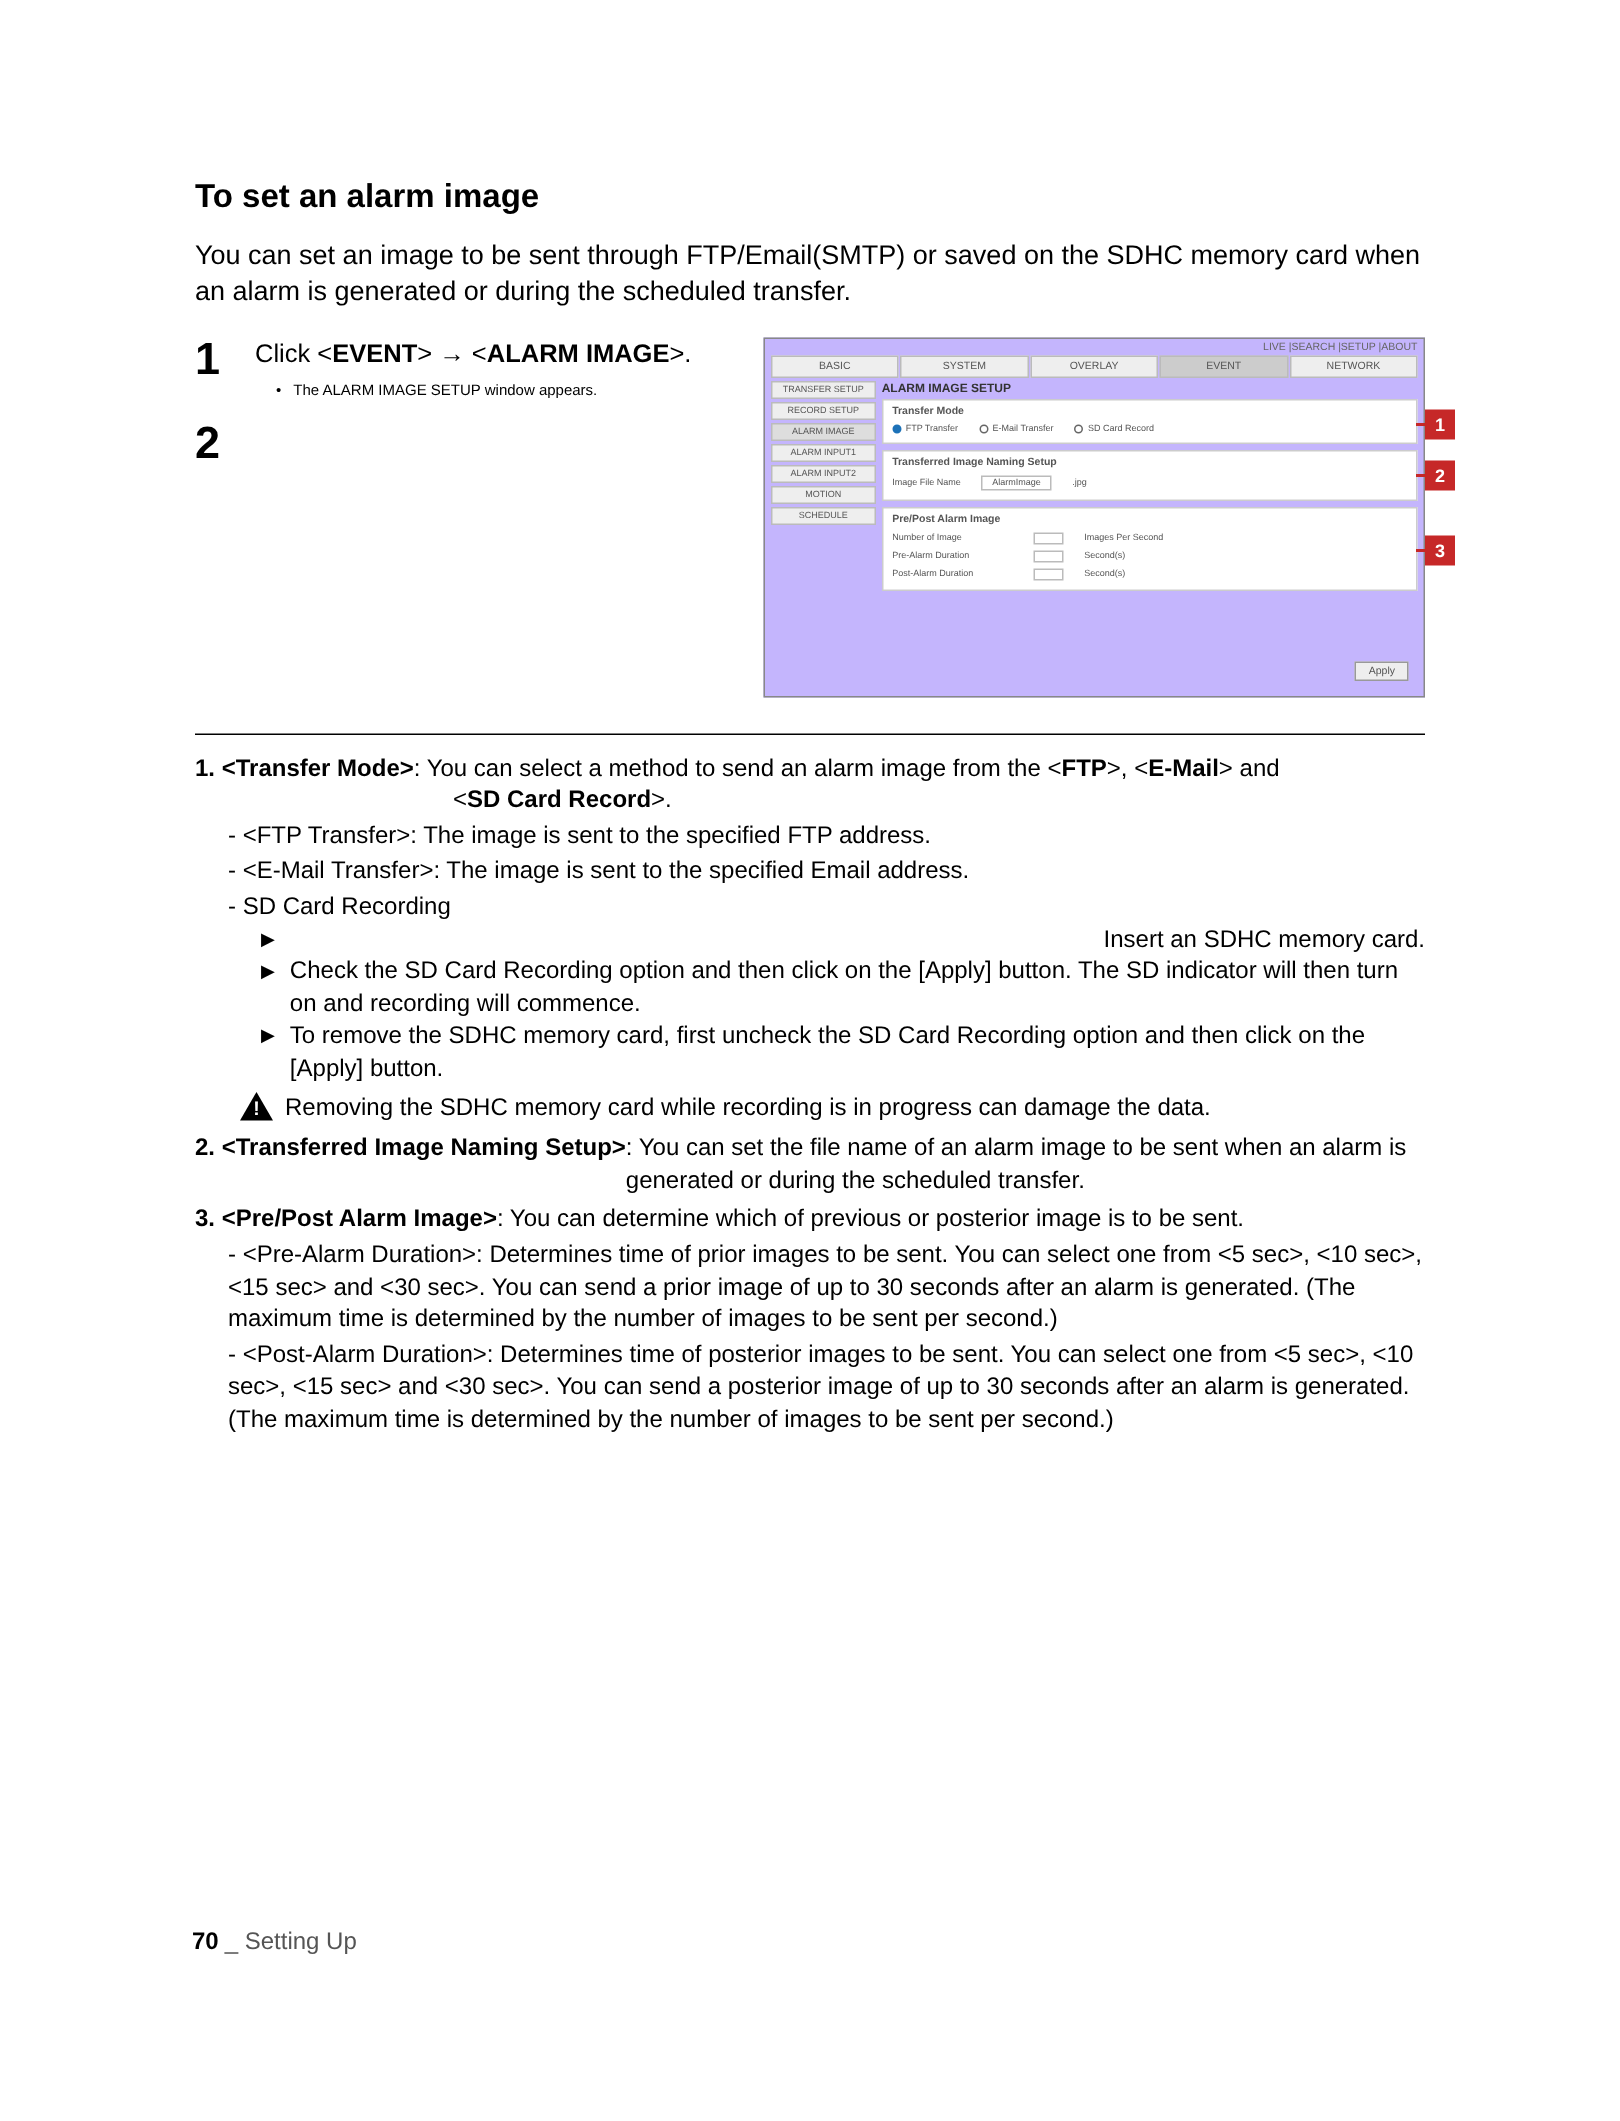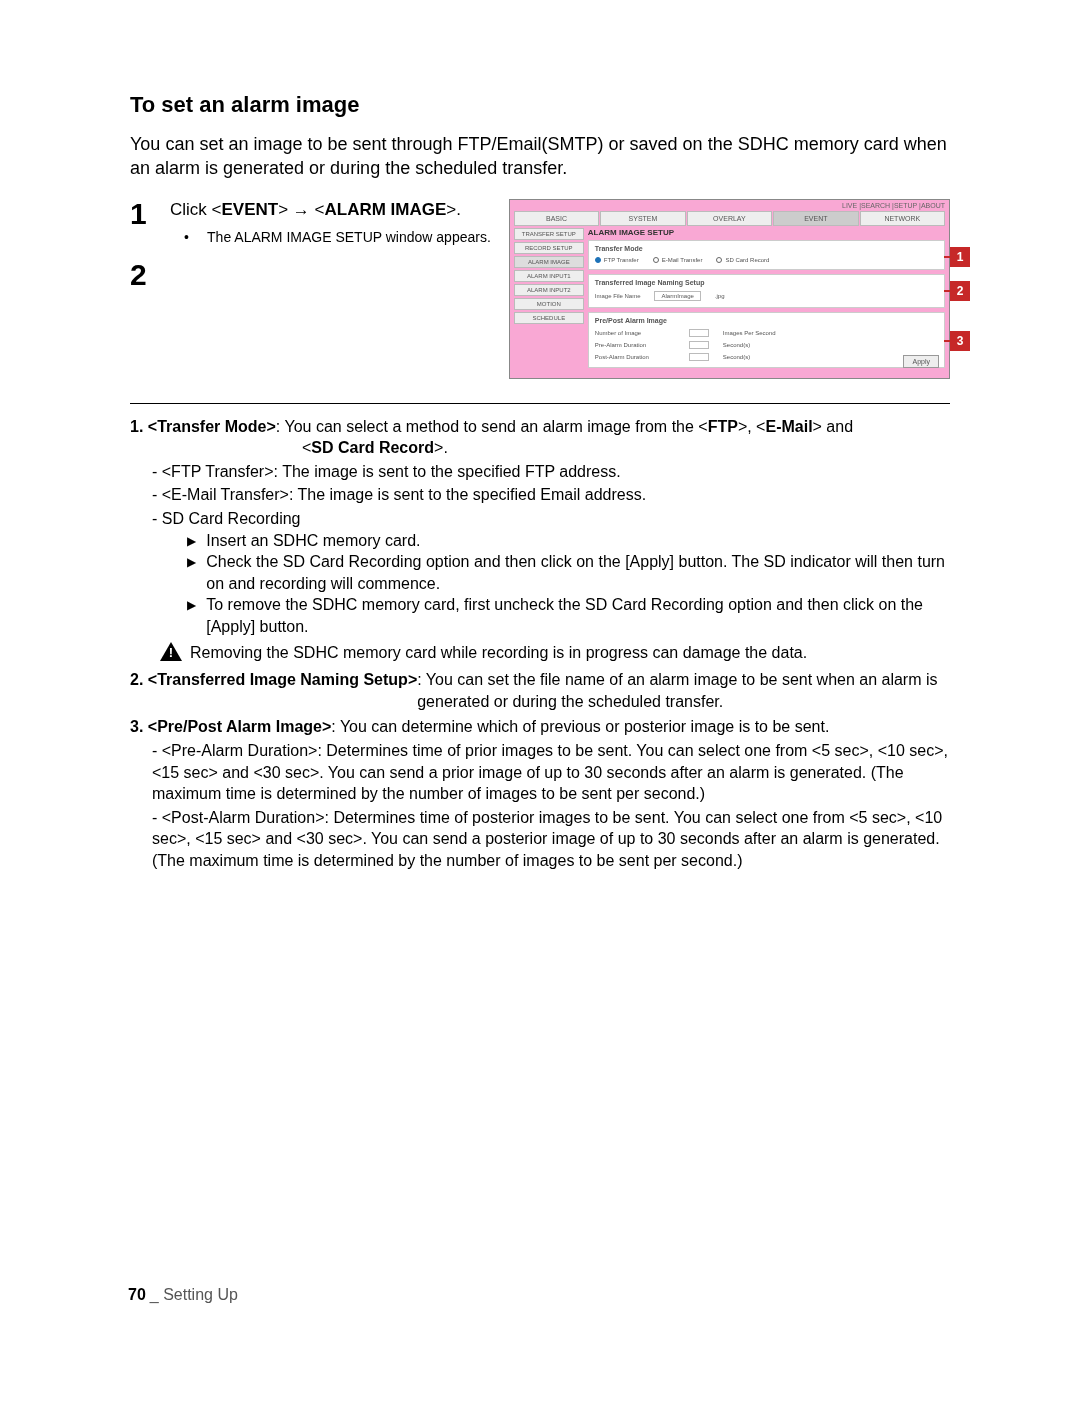--- a/index.html
+++ b/index.html
@@ -5,21 +5,21 @@
   * { box-sizing: border-box; margin: 0; padding: 0; }
   body {
     font-family: Arial, Helvetica, sans-serif;
     background: #fff;
     width: 1080px;
     height: 1414px;
     position: relative;
     color: #000;
   }
   .page {
-    padding: 92px 130px 0 130px;
+    padding: 118px 130px 0 130px;
   }
   h2.section-title {
     font-size: 22px;
     font-weight: bold;
     margin-bottom: 14px;
   }
   p.intro {
     font-size: 18px;
     line-height: 1.35;
     margin-bottom: 18px;
@@ -40,33 +40,32 @@
     font-size: 30px;
     font-weight: bold;
     line-height: 1;
     width: 28px;
   }
   .step-body { flex: 1; font-size: 17px; line-height: 1.35; }
   .bullet-line {
     display: flex;
     gap: 8px;
     margin-top: 6px;
-    font-size: 14px;
-    justify-content: space-between;
+    font-size: 10px;
   }
   .bullet-dot::before { content: "•"; margin-left: 14px; }
 
   
   .shot {
     border: 1px solid #888;
     font-size: 8px;
     color: #555;
-    background: #f9a8d4;
+    background: #c4b5fd;
     position: relative;
-    height: 180px;
+    height: 240px;
   }
   .shot-topbar {
     text-align: right;
     font-size: 7px;
     padding: 2px 4px;
     color: #666;
   }
   .shot-tabs {
     display: flex;
     gap: 1px;
@@ -137,21 +136,21 @@
   hr.sep {
     border: none;
     border-top: 1.5px solid #000;
     margin: 24px 0 12px 0;
   }
 
   .desc-list { font-size: 16px; line-height: 1.35; }
   .desc-item { margin-bottom: 4px; }
   .desc-num { font-weight: bold; }
   .sub { margin-left: 22px; margin-top: 2px; }
-  .sub2 { margin-left: 57px; display:flex; gap:6px; }
+  .sub2 { margin-left: 44px; display:flex; gap:6px;justify-content:space-between; }
   .tri::before { content: "▶"; font-size: 12px; margin-right:4px; position:relative; top:-1px;}
   .warn-row { display:flex; gap:8px; margin-left:30px; margin-top:4px; margin-bottom:6px; align-items:center;}
   .warn-icon {
     width: 22px; height: 20px; position: relative;
   }
   .warn-icon::before {
     content:""; position:absolute; left:0; top:0;
     border-left:11px solid transparent;
     border-right:11px solid transparent;
     border-bottom:19px solid #000;

